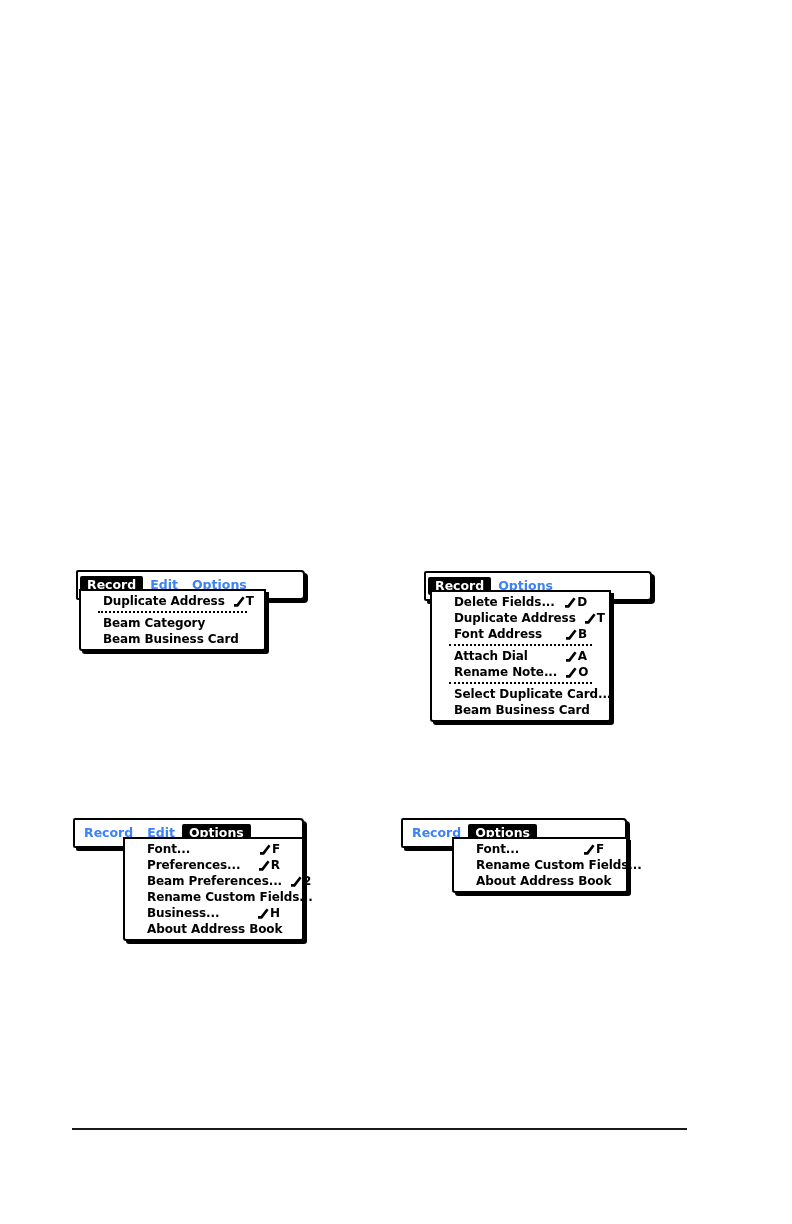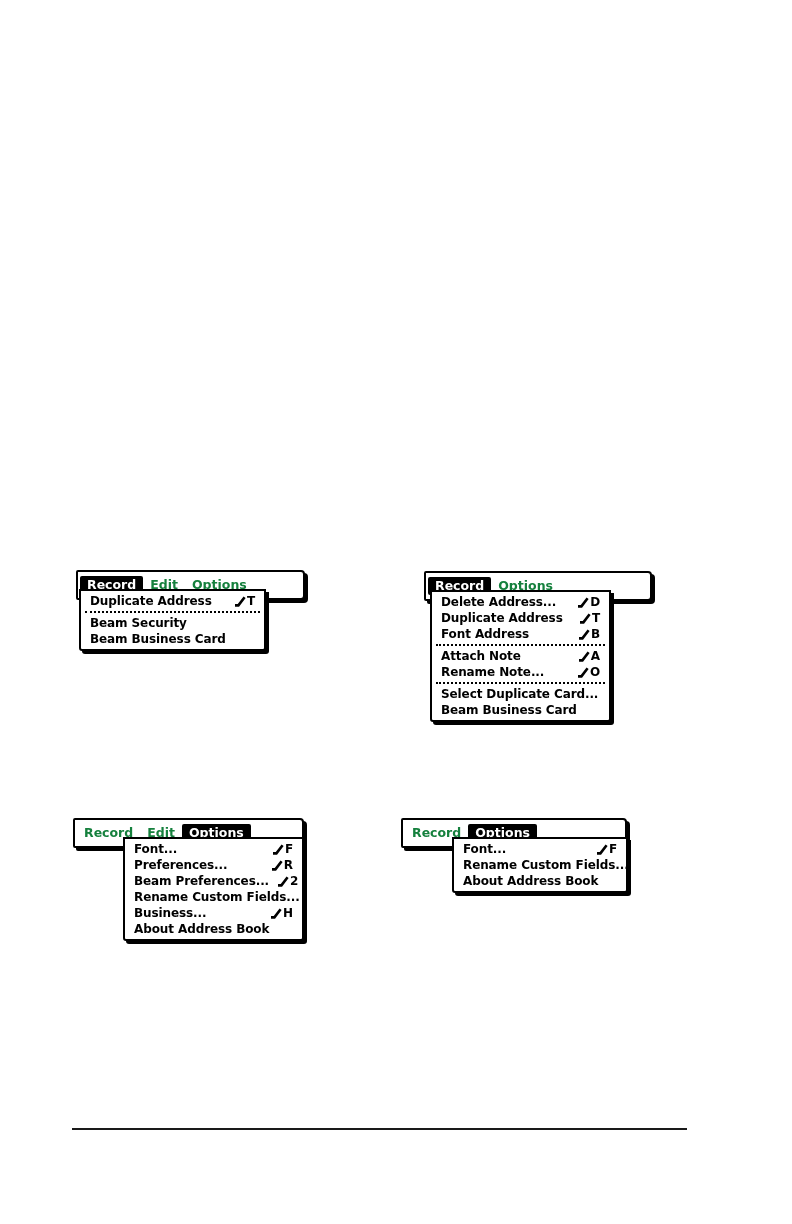--- a/index.html
+++ b/index.html
@@ -9,28 +9,28 @@
     overflow:hidden;
   }
   .menu{position:absolute;}
   .menubar{
     position:absolute;left:0;top:0;height:30px;box-sizing:border-box;
     background:#ffffff;border:2px solid #000;border-radius:2px 4px 4px 2px;
     box-shadow:3px 3px 0 #000;
     display:flex;align-items:center;padding-left:2px;z-index:1;
   }
   .bar-item{
-    font-weight:bold;font-size:12.5px;line-height:15px;color:#15803d;
+    font-weight:bold;font-size:12.5px;line-height:15px;color:#3b82f6;
     padding:1px 7px 2px;white-space:nowrap;
   }
   .bar-item.active{background:#000;color:#fff;border-radius:2px;}
   .dropdown{
     position:absolute;box-sizing:border-box;background:#ffffff;
     border:2px solid #000;border-radius:0 0 3px 3px;
-    box-shadow:3px 3px 0 #000;padding:2px 3px;z-index:2;
+    box-shadow:3px 3px 0 #000;padding:2px 16px;z-index:2;
   }
   .menu-row{
     display:flex;align-items:center;height:16px;padding:0 6px;
     font-weight:bold;font-size:12px;letter-spacing:-0.1px;color:#000;
     white-space:nowrap;
   }
   .shortcut{margin-left:auto;display:flex;align-items:center;padding-left:8px;}
   .shortcut .key{font-weight:bold;font-size:12px;}
   .cmd-glyph{display:inline-flex;margin-right:1px;}
   .cmd-glyph svg{display:block;}
@@ -53,36 +53,36 @@
         <span class="cmd-glyph">
           <svg width="12" height="11" viewBox="0 0 12 11">
               <path d="M1 9.4 H4.4 L10.6 1.2" fill="none" stroke="#000" stroke-width="2.6"></path>
             </svg>
         </span>
         <span class="key">T</span>
       </span>
     </div>
     <div class="sep"></div>
     <div class="menu-row">
-      <span>Beam Security</span>
+      <span>Beam Category</span>
     </div>
     <div class="menu-row">
       <span>Beam Business Card</span>
     </div>
   </div>
 </div>
 
 <div class="menu" style="left:424px;top:571px;">
   <div class="menubar" style="width:228px;">
     <span class="bar-item active">Record</span>
     <span class="bar-item">Options</span>
   </div>
   <div class="dropdown" style="left:6px;top:19px;width:181px;">
     <div class="menu-row">
-      <span>Delete Address...</span>
+      <span>Delete Fields...</span>
       <span class="shortcut">
         <span class="cmd-glyph">
           <svg width="12" height="11" viewBox="0 0 12 11">
               <path d="M1 9.4 H4.4 L10.6 1.2" fill="none" stroke="#000" stroke-width="2.6"></path>
             </svg>
         </span>
         <span class="key">D</span>
       </span>
     </div>
     <div class="menu-row">
@@ -102,21 +102,21 @@
         <span class="cmd-glyph">
           <svg width="12" height="11" viewBox="0 0 12 11">
               <path d="M1 9.4 H4.4 L10.6 1.2" fill="none" stroke="#000" stroke-width="2.6"></path>
             </svg>
         </span>
         <span class="key">B</span>
       </span>
     </div>
     <div class="sep"></div>
     <div class="menu-row">
-      <span>Attach Note</span>
+      <span>Attach Dial</span>
       <span class="shortcut">
         <span class="cmd-glyph">
           <svg width="12" height="11" viewBox="0 0 12 11">
               <path d="M1 9.4 H4.4 L10.6 1.2" fill="none" stroke="#000" stroke-width="2.6"></path>
             </svg>
         </span>
         <span class="key">A</span>
       </span>
     </div>
     <div class="menu-row">

